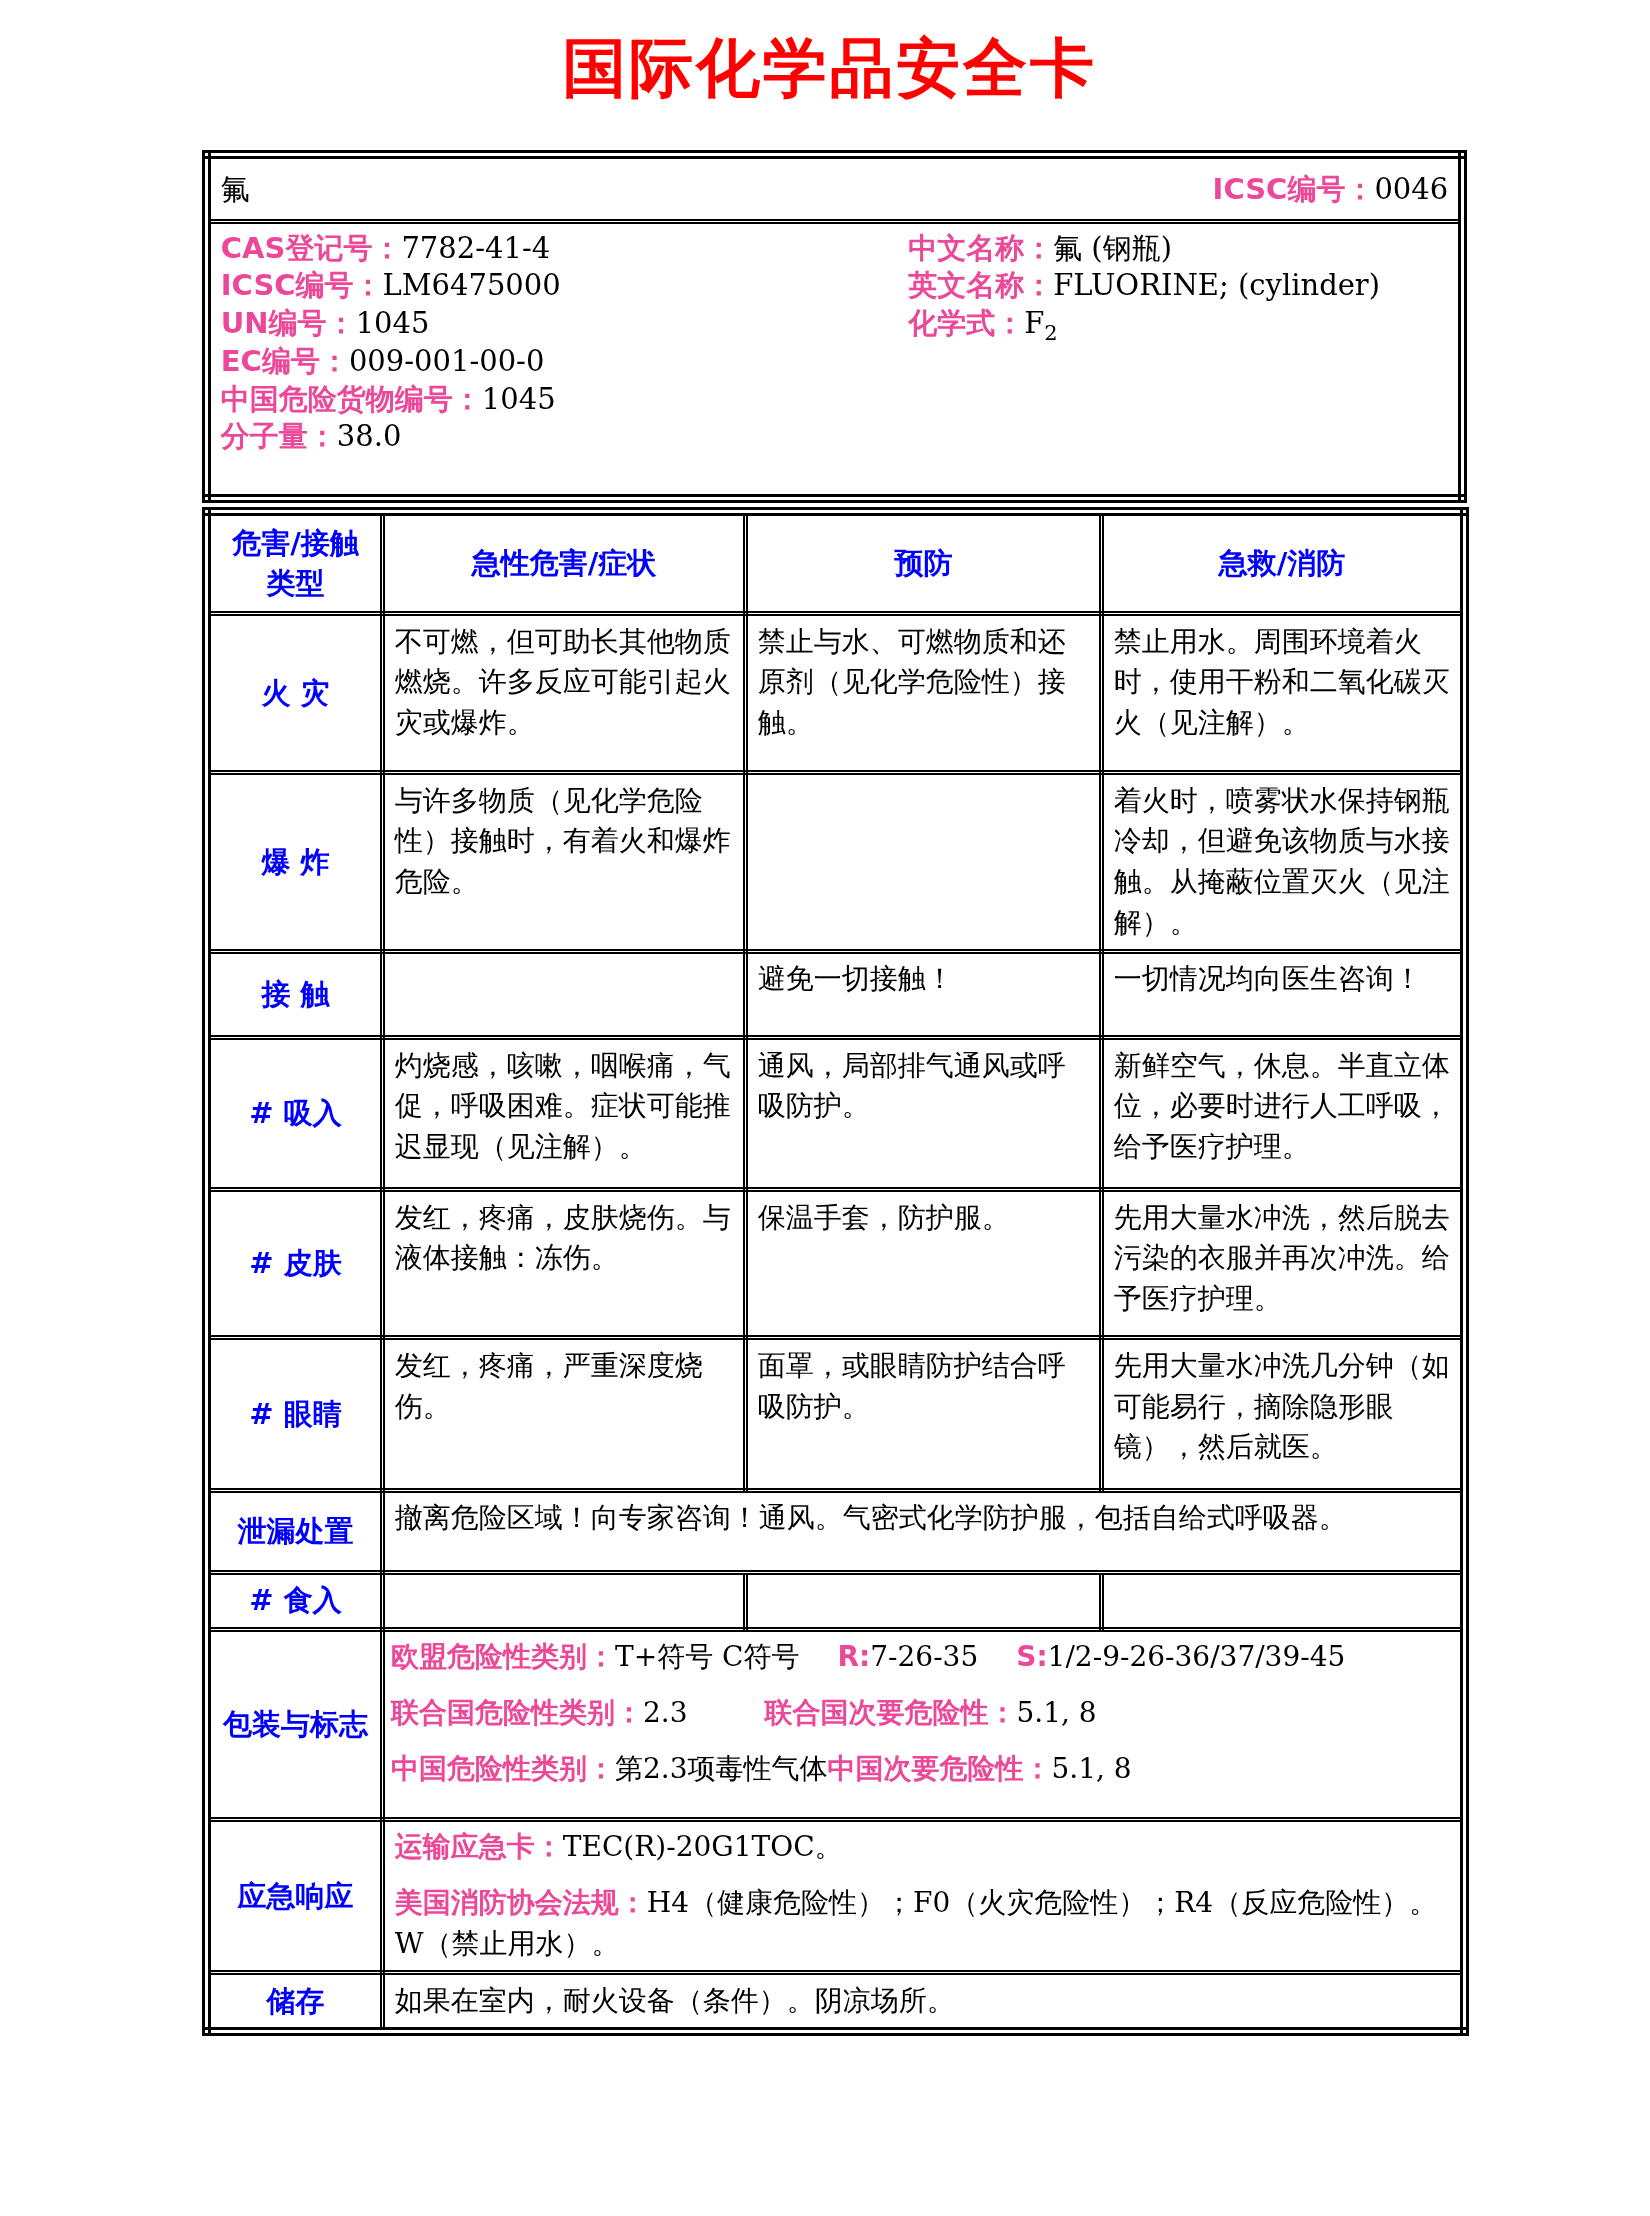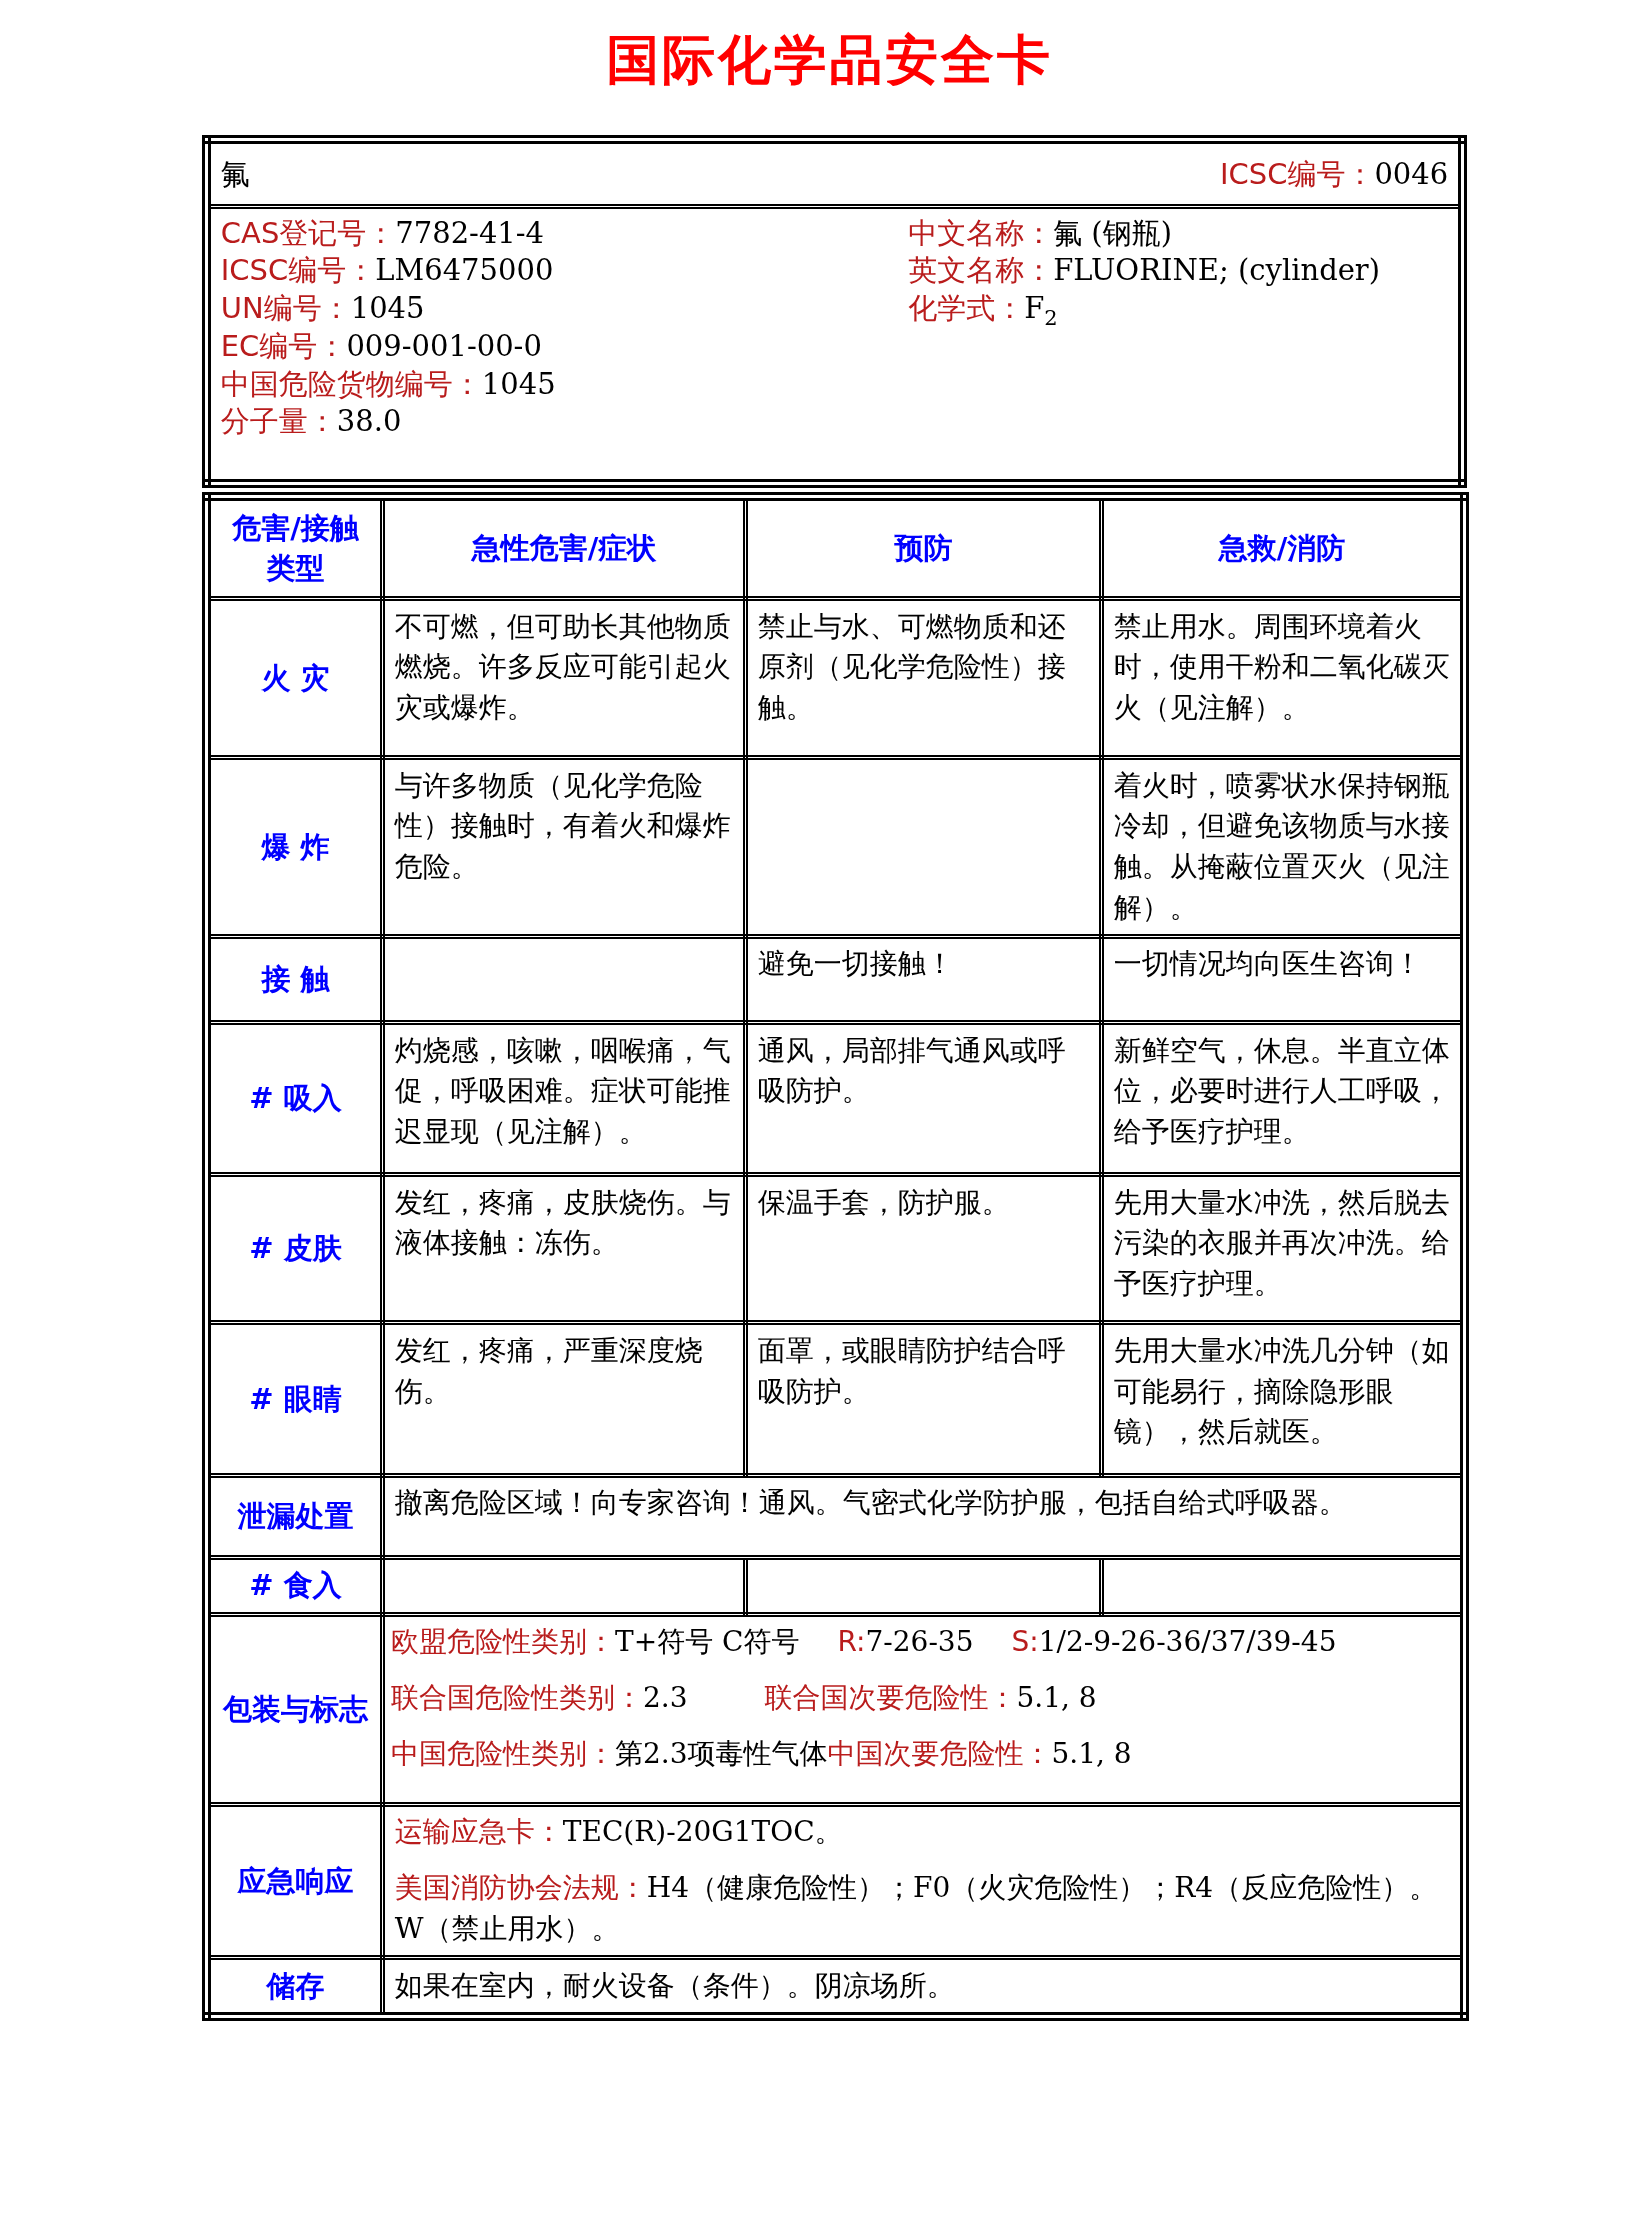--- a/index.html
+++ b/index.html
@@ -16,21 +16,21 @@
   }
   .page { padding-top: 25px; }
 
   .doc-title {
     width: 1255px;
     margin: 0 0 38px 202px;
     text-align: center;
     color: #ff0000;
     font-family: "DejaVu Sans", "Liberation Sans", sans-serif;
     font-weight: bold;
-    font-size: 53px;
+    font-size: 64px;
     letter-spacing: 2.8px;
   }
 
   .card { margin-left: 202px; width: 1256px; }
 
   table {
     border-collapse: collapse;
     table-layout: fixed;
     width: 1256px;
     border: 9px double #000000;
@@ -41,23 +41,23 @@
     padding: 5.6px 9.8px;
     font-weight: normal;
     text-align: left;
     overflow-wrap: break-word;
     line-height: 1.45;
   }
   .tbl-top { margin-bottom: 3.5px; }
 
   
   .lbl {
-    color: #b91c1c;
+    color: #ec4899;
     font-family: "DejaVu Sans", "Liberation Sans", sans-serif;
-    font-weight: normal;
+    font-weight: bold;
   }
   .val { color: #000000; }
 
   
   .band-cell { vertical-align: middle; height: 49px; }
   .band { display: flex; justify-content: space-between; align-items: center; }
   .band-substance { font-size: 29px; }
   .band-icsc { font-size: 29px; }
 
   

